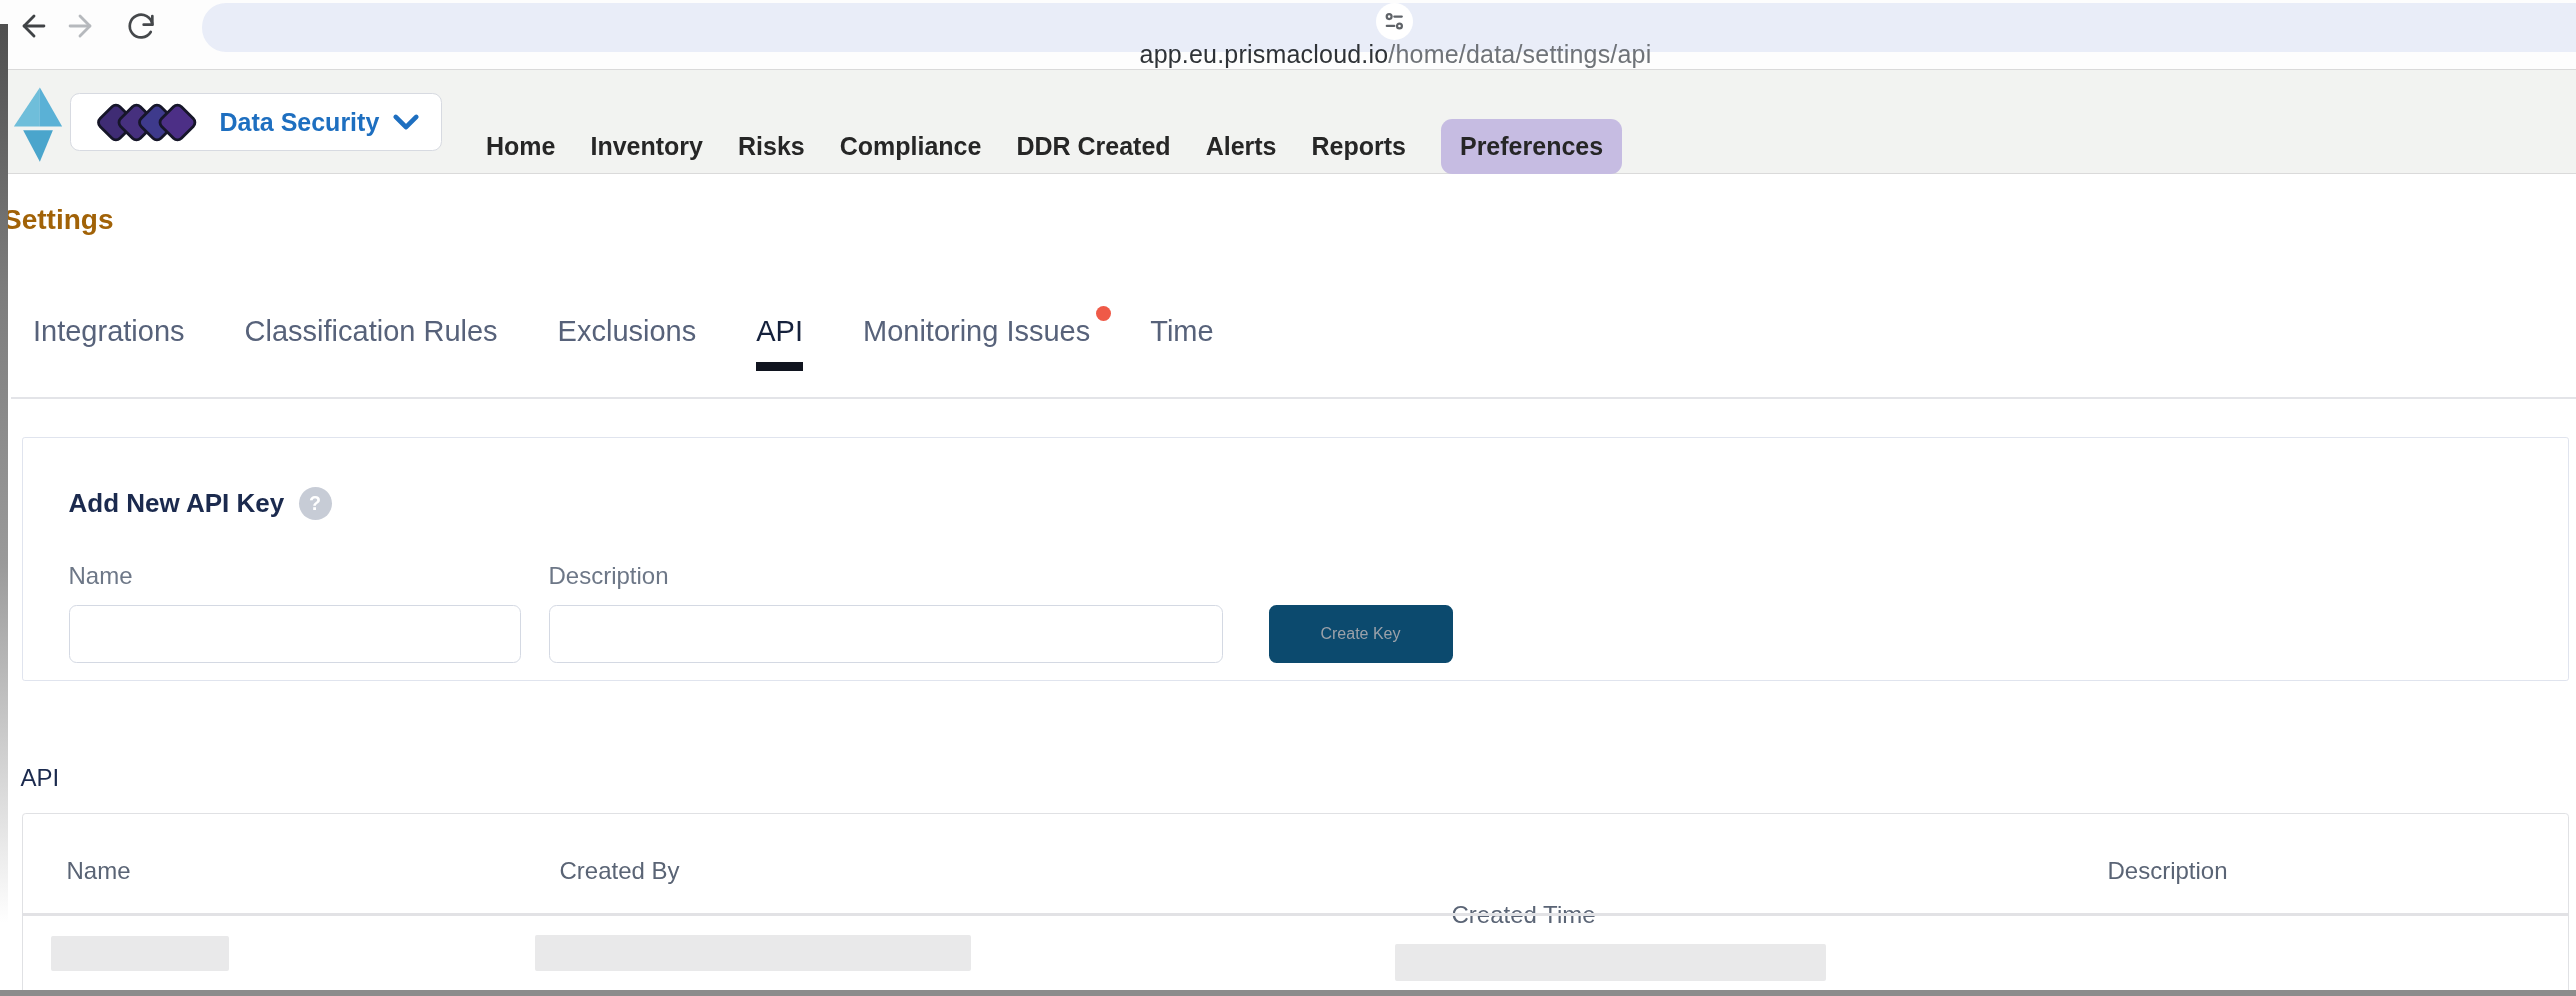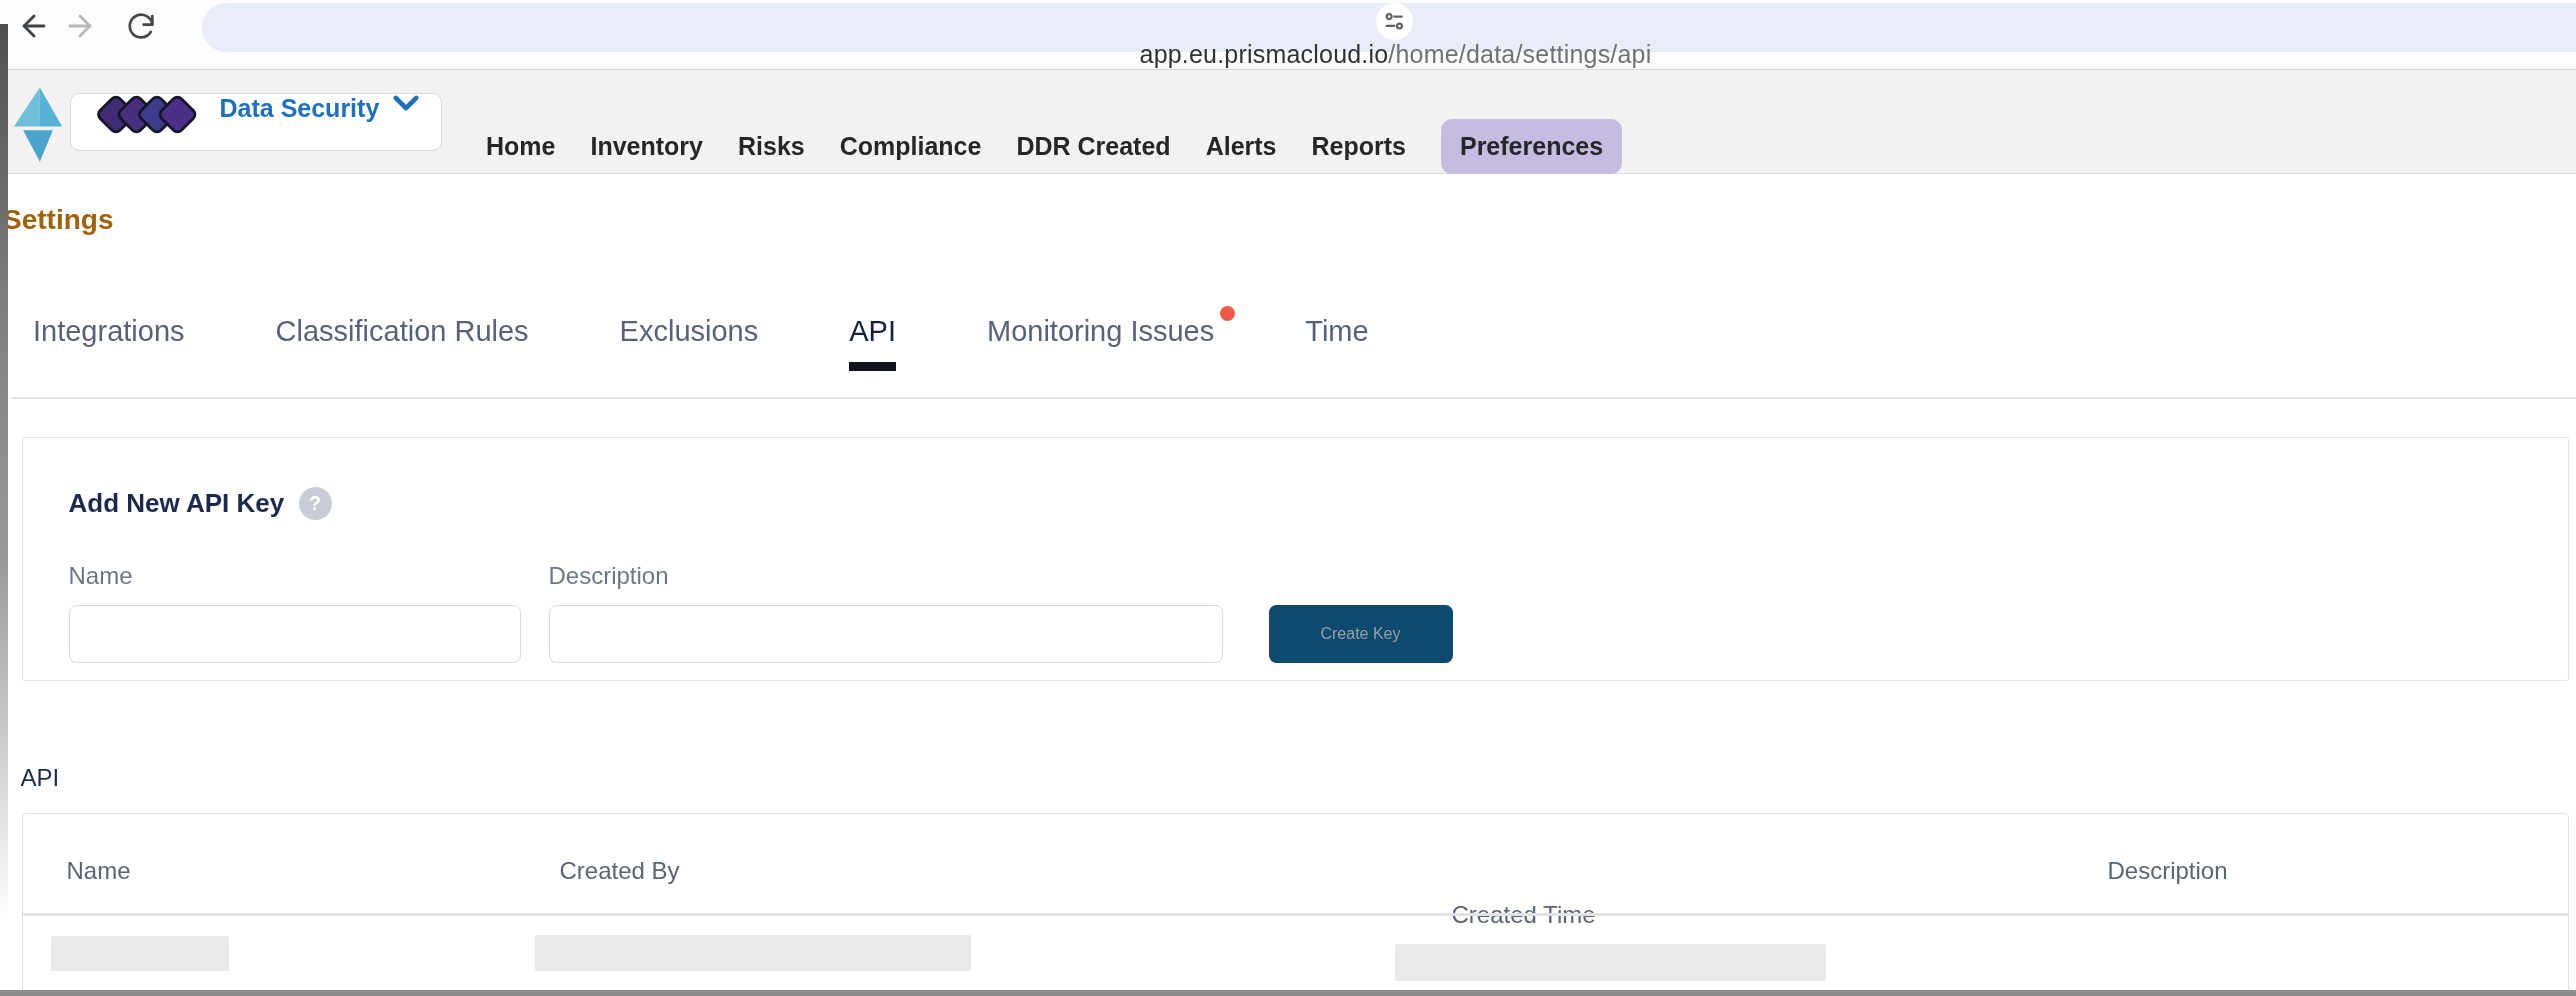--- a/index.html
+++ b/index.html
@@ -22,33 +22,33 @@
   .url-text { margin-left:13px; font-size:25px; letter-spacing:0.2px; white-space:nowrap; }
   .url-domain { color:#2f3337; }
   .url-path { color:#6f7378; }
 
   
   .app-nav { position:absolute; left:0; top:70px; width:2576px; height:104px;
     background:#f2f3f1; border-bottom:1.9px solid #dadada; }
   .brand-logo { position:absolute; left:12px; top:8.4px; width:52px; height:86px; }
   .console-switcher { position:absolute; left:70px; top:23.4px; width:372px; height:58px;
     background:#ffffff; border:1.9px solid #d7dae1; border-radius:9.4px;
-    display:flex; align-items:flex-start; cursor:pointer; }
+    display:flex; align-items:center; cursor:pointer; }
   .diamonds { margin-left:22.5px; flex:0 0 auto; }
   .switcher-label { margin-left:15px; font-size:25px; font-weight:700; color:#1e6fc0; }
   .switcher-chevron { margin-left:auto; margin-right:20.6px; }
   .nav-items { position:absolute; left:486px; top:0; height:104px;
     display:flex; align-items:flex-end; gap:35px; }
   .nav-item { font-size:25px; font-weight:700; color:#262626; padding:13px 0; cursor:pointer; white-space:nowrap; }
   .nav-item.active { background:#c6bce2; border-radius:11.2px; padding:13px 19px; }
 
   
   .page-title { position:absolute; left:3px; top:204px; font-size:28px; font-weight:700; color:#a16207; }
 
-  .tabs-row { position:absolute; left:33px; top:315px; display:flex; gap:91px; align-items:flex-start; }
+  .tabs-row { position:absolute; left:33px; top:315px; display:flex; gap:60px; align-items:flex-start; }
   .tab { font-size:29px; color:#57627a; padding-bottom:22.5px; position:relative; cursor:pointer; white-space:nowrap; }
   .tab.active { color:#15213c; }
   .tab.active::after { content:""; position:absolute; left:0; right:0; bottom:0; height:8.4px; background:#10141f; }
   .tab-dot { position:absolute; top:-9.4px; right:-20.6px; width:15px; height:15px; border-radius:50%; background:#ef5a48; }
   .tabs-divider { position:absolute; left:11.2px; top:397px; width:2565px; height:1.9px; background:#e3e4e8; }
 
   
   .form-card { position:absolute; left:21.5px; top:437px; width:2547px; height:244px;
     background:#ffffff; border:1.9px solid #e0e4ee; border-radius:2.8px; }
   .form-title { position:absolute; left:46px; top:50px; font-size:26px; font-weight:600; color:#1b2a4e; }

